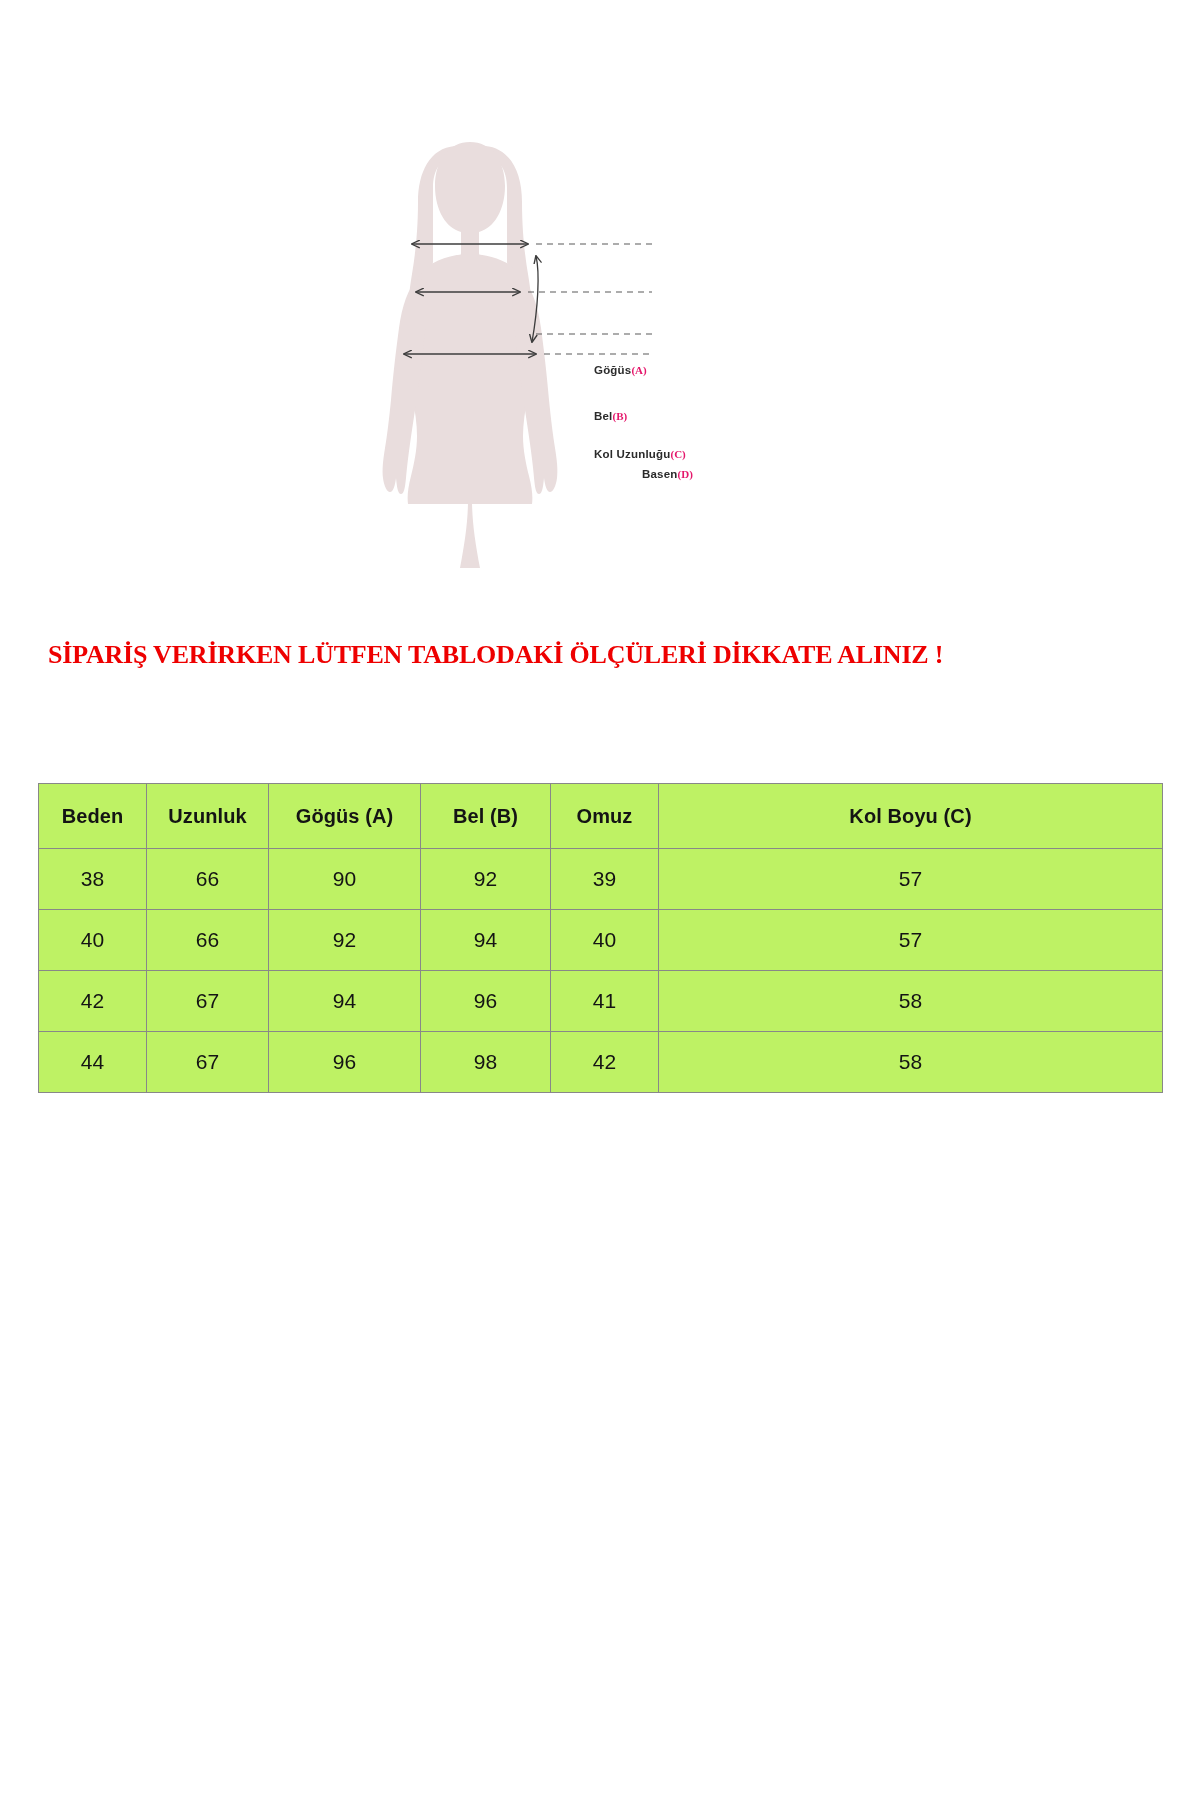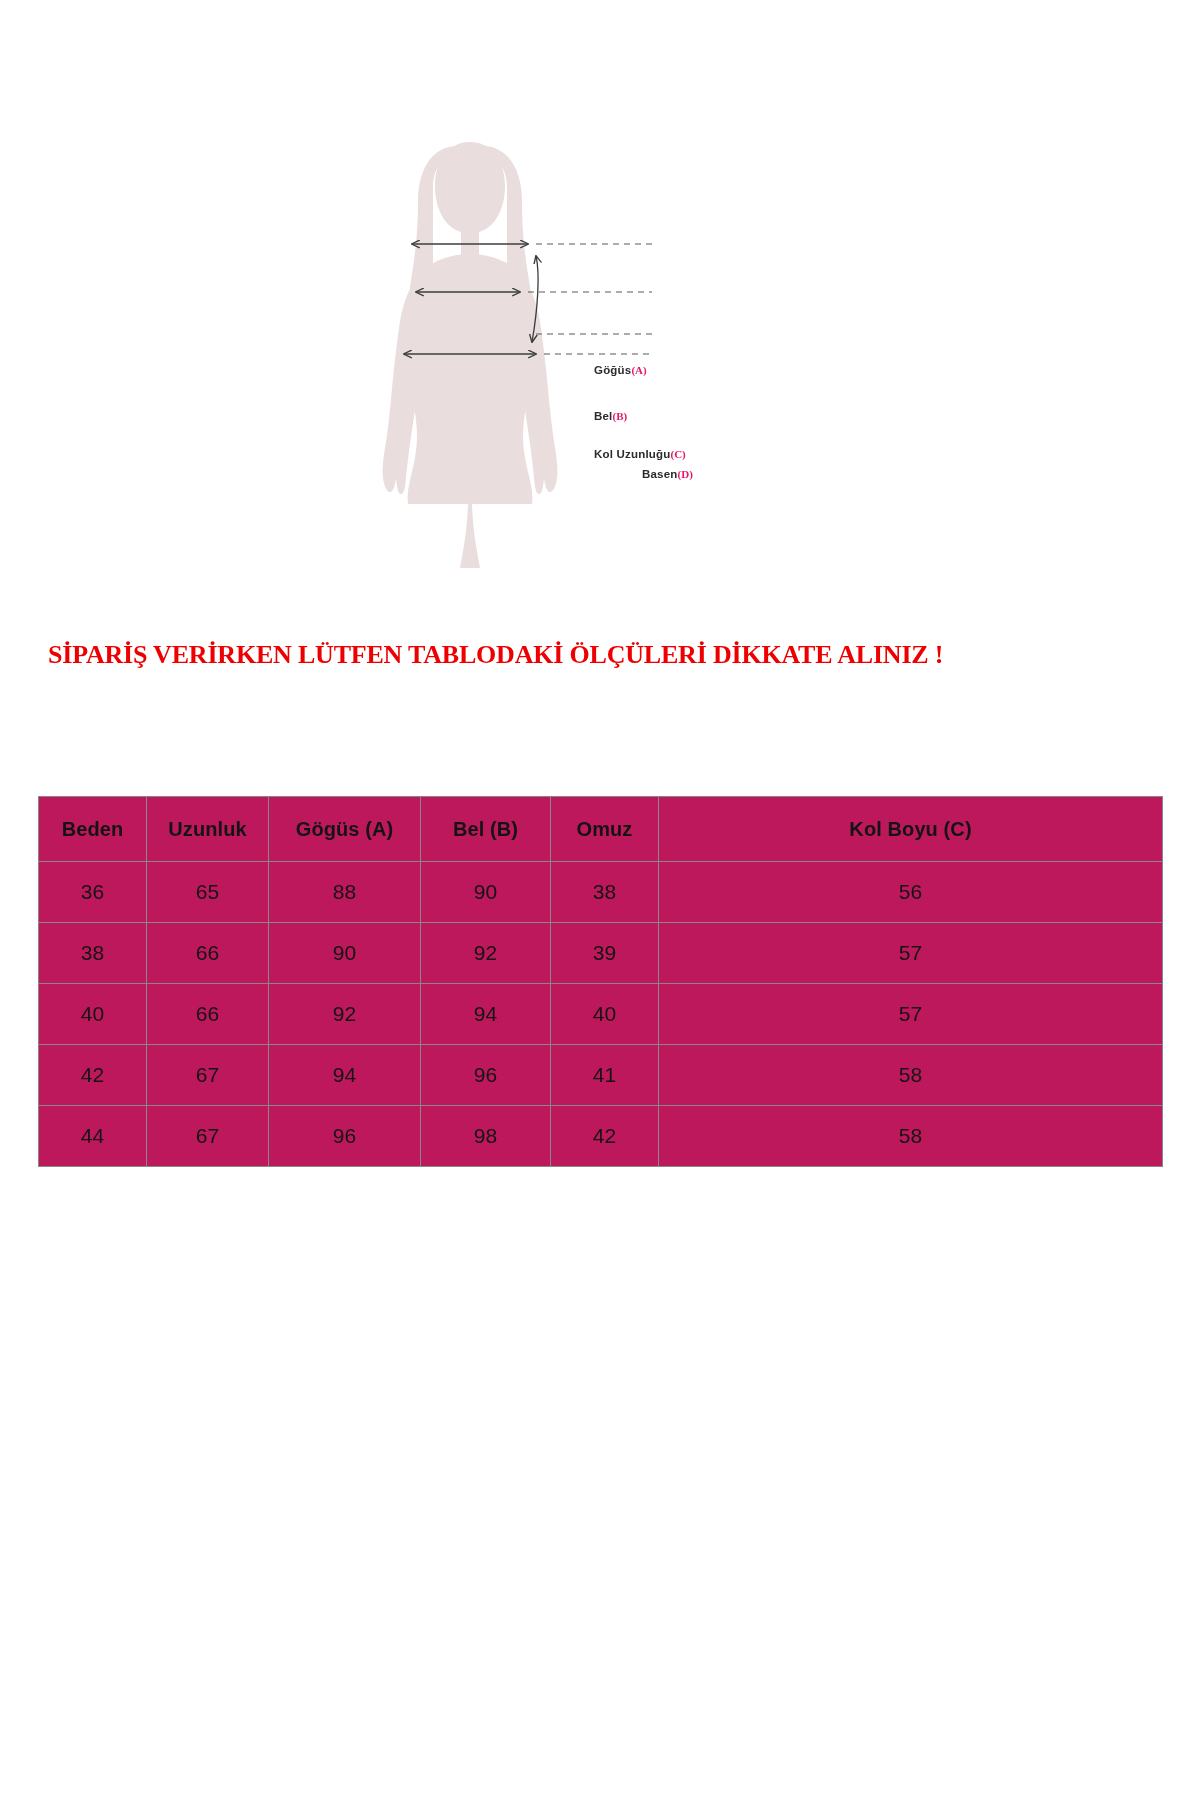--- a/index.html
+++ b/index.html
@@ -104,22 +104,21 @@
   }
 
   
   .size-table {
     position: absolute;
     top: 783px;
     left: 38px;
     width: 1124px;
     border-collapse: collapse;
     table-layout: fixed;
-    background: #be185d;
-    margin-top: 13px;
+    background: #bef264;
   }
   .size-table th,
   .size-table td {
     border: 1.5px solid #888888;
     text-align: center;
     color: #141414;
     font-family: "Liberation Sans", sans-serif;
   }
   .size-table th {
     height: 62px;
@@ -298,28 +297,20 @@
         <th>Beden</th>
         <th>Uzunluk</th>
         <th>Gögüs (A)</th>
         <th>Bel (B)</th>
         <th>Omuz</th>
         <th>Kol Boyu (C)</th>
       </tr>
     </thead>
     <tbody>
       <tr>
-        <td>36</td>
-        <td>65</td>
-        <td>88</td>
-        <td>90</td>
-        <td>38</td>
-        <td>56</td>
-      </tr>
-      <tr>
         <td>38</td>
         <td>66</td>
         <td>90</td>
         <td>92</td>
         <td>39</td>
         <td>57</td>
       </tr>
       <tr>
         <td>40</td>
         <td>66</td>

